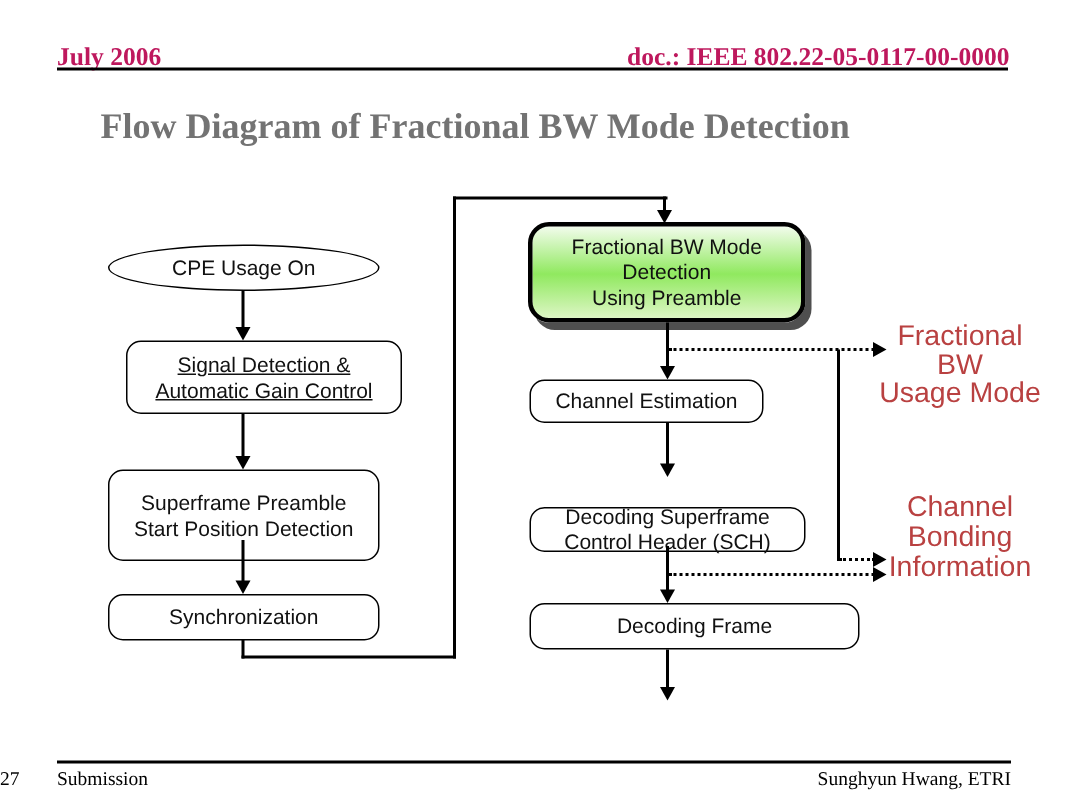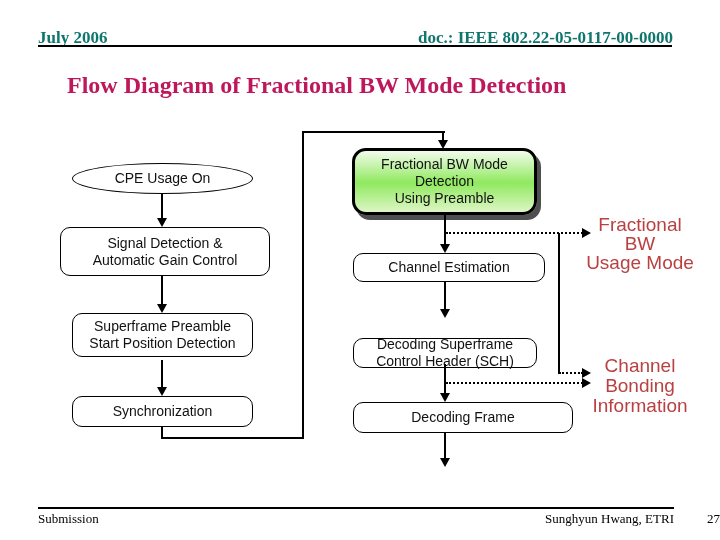--- a/index.html
+++ b/index.html
@@ -2,69 +2,69 @@
 <html style="--grad-top: #f2fcec; --grad-mid: #90e95f; --grad-bottom: #ddf6c5; --shadow: #4f4f4f; --output-label: #b94141;"><head>
 <meta charset="utf-8">
 <style>
   * { box-sizing: border-box; margin: 0; padding: 0; }
   html, body { width: 720px; height: 540px; background: #ffffff; }
   body { font-family: "Liberation Sans", sans-serif; }
   .slide { position: relative; width: 720px; height: 540px; background: #fff; overflow: hidden; }
 
   
   .hdr { position: absolute; top: 28px; font-family: "Liberation Serif", serif;
-         font-weight: bold; font-size: 17px; color: #0f766e; }
+         font-weight: bold; font-size: 17px; color: #be185d; }
   .hdr-left { left: 38px; }
   .hdr-right { right: 47px; }
   .rule { position: absolute; background: #000; }
   .hdr-rule { left: 38px; top: 45px; width: 634px; height: 2px; }
   .ftr-rule { left: 38px; top: 507px; width: 636px; height: 2px; }
   .ftr { position: absolute; top: 511px; font-family: "Liberation Serif", serif;
          font-size: 13px; color: #000; }
   .ftr-left { left: 38px; }
-  .ftr-center { left: 0; width: 720px; text-align: right; }
+  .ftr-center { left: 0; width: 720px; text-align: left; }
   .ftr-right { right: 46px; }
 
   .title { position: absolute; left: 67px; top: 72px; font-family: "Liberation Serif", serif;
-           font-weight: bold; font-size: 24px; color: #be185d; }
+           font-weight: bold; font-size: 24px; color: #737373; }
 
   
   .node { position: absolute; display: flex; align-items: center; justify-content: center;
           text-align: center; border: 1.4px solid #000; border-radius: 10px; background: #fff;
           font-size: 14px; line-height: 17px; color: #111; white-space: pre-line; }
   .ellipse { border-radius: 50%; }
   .green { border: 3px solid #000; border-radius: 14px;
            background: linear-gradient(180deg, var(--grad-top, #f2fcec) 0%,
                        var(--grad-mid, #90e95f) 52%, var(--grad-bottom, #ddf6c5) 100%);
            box-shadow: 4px 5px 0 var(--shadow, #4f4f4f); }
 
   .n-cpe  { left: 72px;  top: 163px; width: 181px; height: 31px; }
-  .n-sig  { left: 60px;  top: 227px; width: 210px; height: 49px; }
-  .n-sup  { left: 72px;  top: 313px; width: 181px; height: 44px; }
+  .n-sig  { left: 84px;  top: 227px; width: 184px; height: 49px; text-decoration: underline; }
+  .n-sup  { left: 72px;  top: 313px; width: 181px; height: 61px; }
   .n-syn  { left: 72px;  top: 396px; width: 181px; height: 31px; }
   .n-fbw  { left: 352px; top: 148px; width: 185px; height: 67px; }
-  .n-che  { left: 353px; top: 253px; width: 192px; height: 29px; }
+  .n-che  { left: 353px; top: 253px; width: 156px; height: 29px; }
   .n-sch  { left: 353px; top: 318px; width: 184px; height: 30px; margin-top: 20px; }
   .n-dec  { left: 353px; top: 402px; width: 220px; height: 31px; }
 
   
   .ln { position: absolute; background: #000; }
   .dot { position: absolute; height: 0; border-top: 2px dotted #000; }
   .ah-d { position: absolute; width: 0; height: 0;
           border-left: 5px solid transparent; border-right: 5px solid transparent;
           border-top: 9px solid #000; }
   .ah-r { position: absolute; width: 0; height: 0;
           border-top: 5px solid transparent; border-bottom: 5px solid transparent;
           border-left: 9px solid #000; }
 
   
   .outlabel { position: absolute; width: 112px; color: var(--output-label, #b94141);
               font-size: 19px; line-height: 19px; text-align: center; white-space: pre-line; }
   .lab-usage   { left: 584px; top: 215px; }
-  .lab-bonding { left: 584px; top: 356px; line-height: 20px; }
+  .lab-bonding { left: 584px; top: 329px; line-height: 20px; }
 </style>
 </head>
 <body>
 
 <div class="slide">
 
   <div class="hdr hdr-left">July 2006</div>
   <div class="hdr hdr-right">doc.: IEEE 802.22-05-0117-00-0000</div>
   <div class="rule hdr-rule"></div>
 

